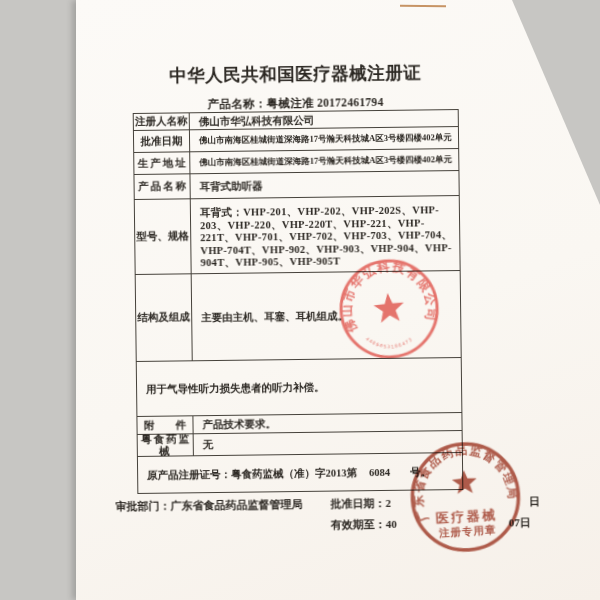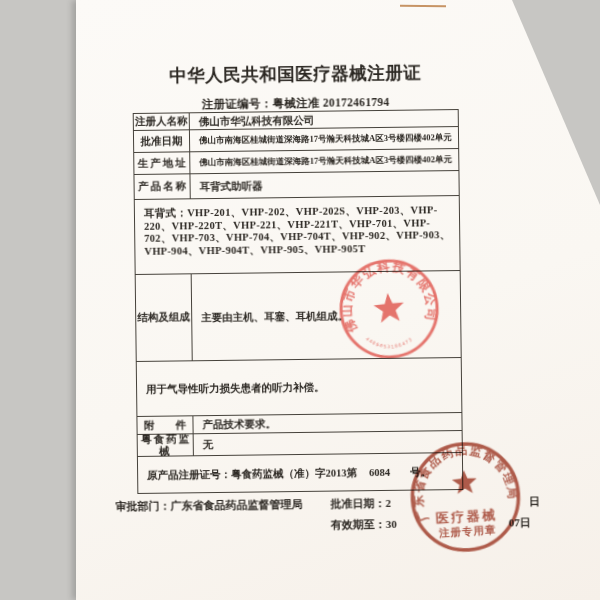--- a/index.html
+++ b/index.html
@@ -76,41 +76,42 @@
 
 <div class="paper">
   <div class="corner-wedge"></div>
   <div class="edge-mark"></div>
 
   <div class="content">
 
     <h1 class="title">中华人民共和国医疗器械注册证</h1>
 
     <div class="regline">
-      <span>注册证编号：</span><span>粤械注准 20172461794</span>
+      <span>产品名称：</span><span>粤械注准 20172461794</span>
     </div>
 
     <div class="cert-table">
       <div class="row" style="height:17px">
         <div class="lbl">注册人名称</div>
         <div class="val">佛山市华弘科技有限公司</div>
       </div>
       <div class="row" style="height:22px">
         <div class="lbl">批准日期</div>
         <div class="val small">佛山市南海区桂城街道深海路17号瀚天科技城A区3号楼四楼402单元</div>
       </div>
       <div class="row" style="height:22px">
         <div class="lbl sp">生产地址</div>
         <div class="val small">佛山市南海区桂城街道深海路17号瀚天科技城A区3号楼四楼402单元</div>
       </div>
       <div class="row" style="height:25px">
         <div class="lbl sp">产品名称</div>
         <div class="val">耳背式助听器</div>
       </div>
       <div class="row" style="height:75px">
+        <div class="lbl">型号、规格</div>
         <div class="val models">耳背式：VHP-201、VHP-202、VHP-202S、VHP-203、VHP-220、VHP-220T、VHP-221、VHP-221T、VHP-701、VHP-702、VHP-703、VHP-704、VHP-704T、VHP-902、VHP-903、VHP-904、VHP-904T、VHP-905、VHP-905T</div>
       </div>
       <div class="row" style="height:87px">
         <div class="lbl">结构及组成</div>
         <div class="val">主要由主机、耳塞、耳机组成。</div>
       </div>
       <div class="row" style="height:55px">
         <div class="val">用于气导性听力损失患者的听力补偿。</div>
       </div>
       <div class="row" style="height:18px">
@@ -133,21 +134,21 @@
     </div>
 
     <div class="footer">
       <div class="dept">
         <span>审批部门：</span><span>广东省食品药品监督管理局</span>
       </div>
       <div class="adate">
         <span>批准日期：</span><span>2</span><span class="dgap-a"></span><span>日</span>
       </div>
       <div class="vdate">
-        <span>有效期至：</span><span>30</span><span class="dgap-v"></span><span>07日</span>
+        <span>有效期至：</span><span>40</span><span class="dgap-v"></span><span>07日</span>
       </div>
     </div>
 
     <svg class="seal seal-company" viewBox="0 0 104 104">
       <circle cx="52" cy="52" r="48" fill="none" stroke="#e0564e" stroke-width="3"></circle>
       <path id="sc-arc" d="M 19.1,71 A 38,38 0 1 1 84.9,71" fill="none"></path>
       <path id="sc-bot" d="M 24,78 A 36,36 0 0 0 80,78" fill="none"></path>
       <text font-size="12.5" font-weight="bold" fill="#e0564e" letter-spacing="1.5" font-family="Liberation Serif, DejaVu Serif, serif">
         <textPath href="#sc-arc" startOffset="1%">佛山市华弘科技有限公司</textPath>
       </text>

